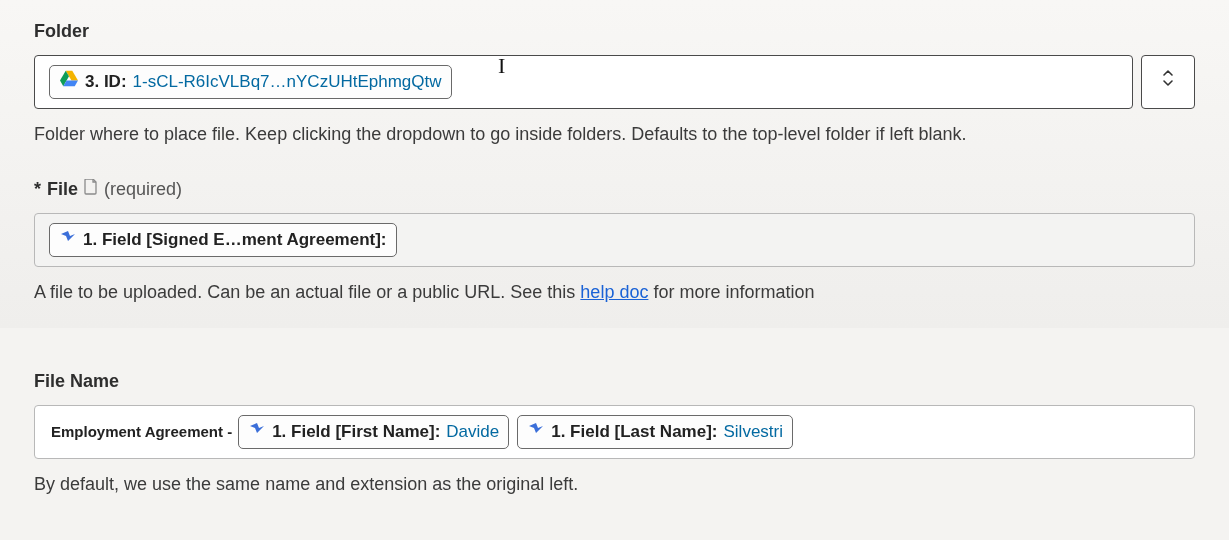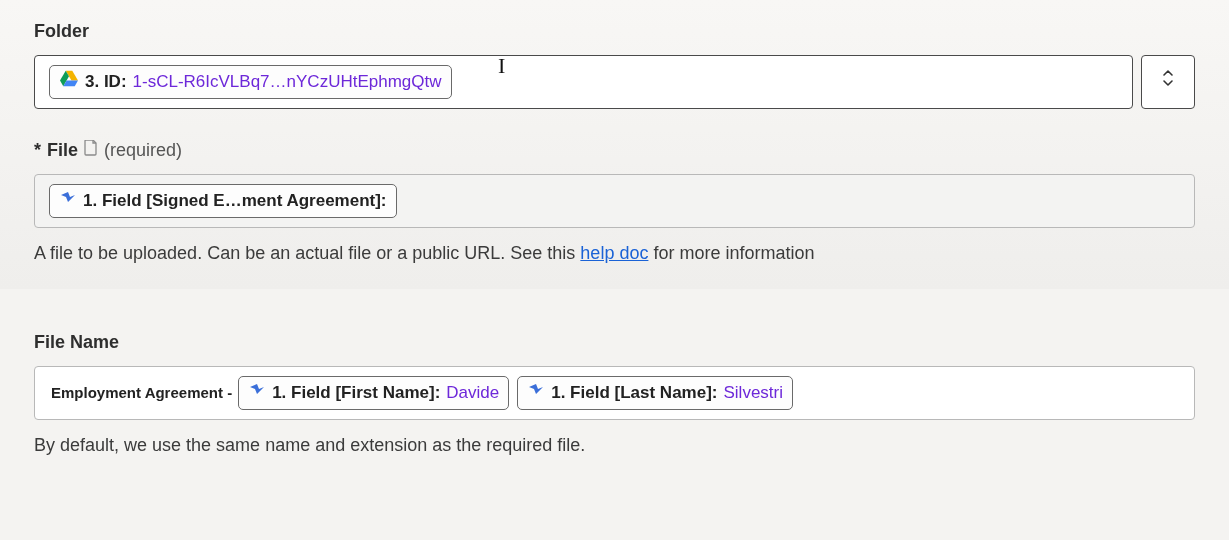--- a/index.html
+++ b/index.html
@@ -68,21 +68,21 @@
       align-items: center;
       background: #fdfdfd;
       border: 1px solid #6a6a6a;
       border-radius: 5px;
       padding: 3px 9px;
       font-size: 17px;
       gap: 6px;
       white-space: nowrap;
     }
     .token .tlabel { font-weight: 700; color:#222; }
-    .token .tvalue { color: #6d28d9; }
+    .token .tvalue { color: #0369a1; }
     .help-text {
       margin-top: 12px;
       font-size: 18px;
       color: #3b3b3b;
     }
     .help-link { color: #1a62d6; text-decoration: underline; margin-top: 45px; }
     .gdrive-icon {
       width: 20px; height: 18px; display:inline-block;
     }
     .zap-icon {
@@ -135,20 +135,21 @@
     </div>
     <div class="dropdown-btn">
       <span>
         <svg width="14" height="22" viewBox="0 0 14 22">
           <path d="M3 8 L7 4 L11 8" fill="none" stroke="#333" stroke-width="1.6" stroke-linecap="round" stroke-linejoin="round"></path>
           <path d="M3 14 L7 18 L11 14" fill="none" stroke="#333" stroke-width="1.6" stroke-linecap="round" stroke-linejoin="round"></path>
         </svg>
       </span>
     </div>
   </div>
+  <div class="help-text">Folder where to place file. Keep clicking the dropdown to go inside folders. Defaults to the top-level folder if left blank.</div>
 
   <div class="field-label" style="margin-top:28px;">
     <span class="asterisk">*</span>
     <span>File</span>
     <span>
       <svg class="file-glyph" viewBox="0 0 14 16">
         <path d="M2 0 h7 l3 3 v11 a1 1 0 0 1 -1 1 h-9 a1 1 0 0 1 -1 -1 v-13 a1 1 0 0 1 1 -1 z" fill="none" stroke="#8a8a8a" stroke-width="1.3"></path>
         <path d="M9 0 v3 h3" fill="none" stroke="#8a8a8a" stroke-width="1.3"></path>
       </svg>
     </span>
@@ -192,14 +193,14 @@
         <span>
           <svg class="zap-icon" viewBox="0 0 18 18">
               <polygon points="2,7 9,4 11,9 16,7 9,14 7,9" fill="#3b6fd9"></polygon>
             </svg>
         </span>
         <span class="tlabel">1. Field [Last Name]:</span>
         <span class="tvalue">Silvestri</span>
       </span>
     </div>
   </div>
-  <div class="help-text">By default, we use the same name and extension as the required file.</div>
+  <div class="help-text">By default, we use the same name and extension as the original left.</div>
 </div>
 
 </body></html>

